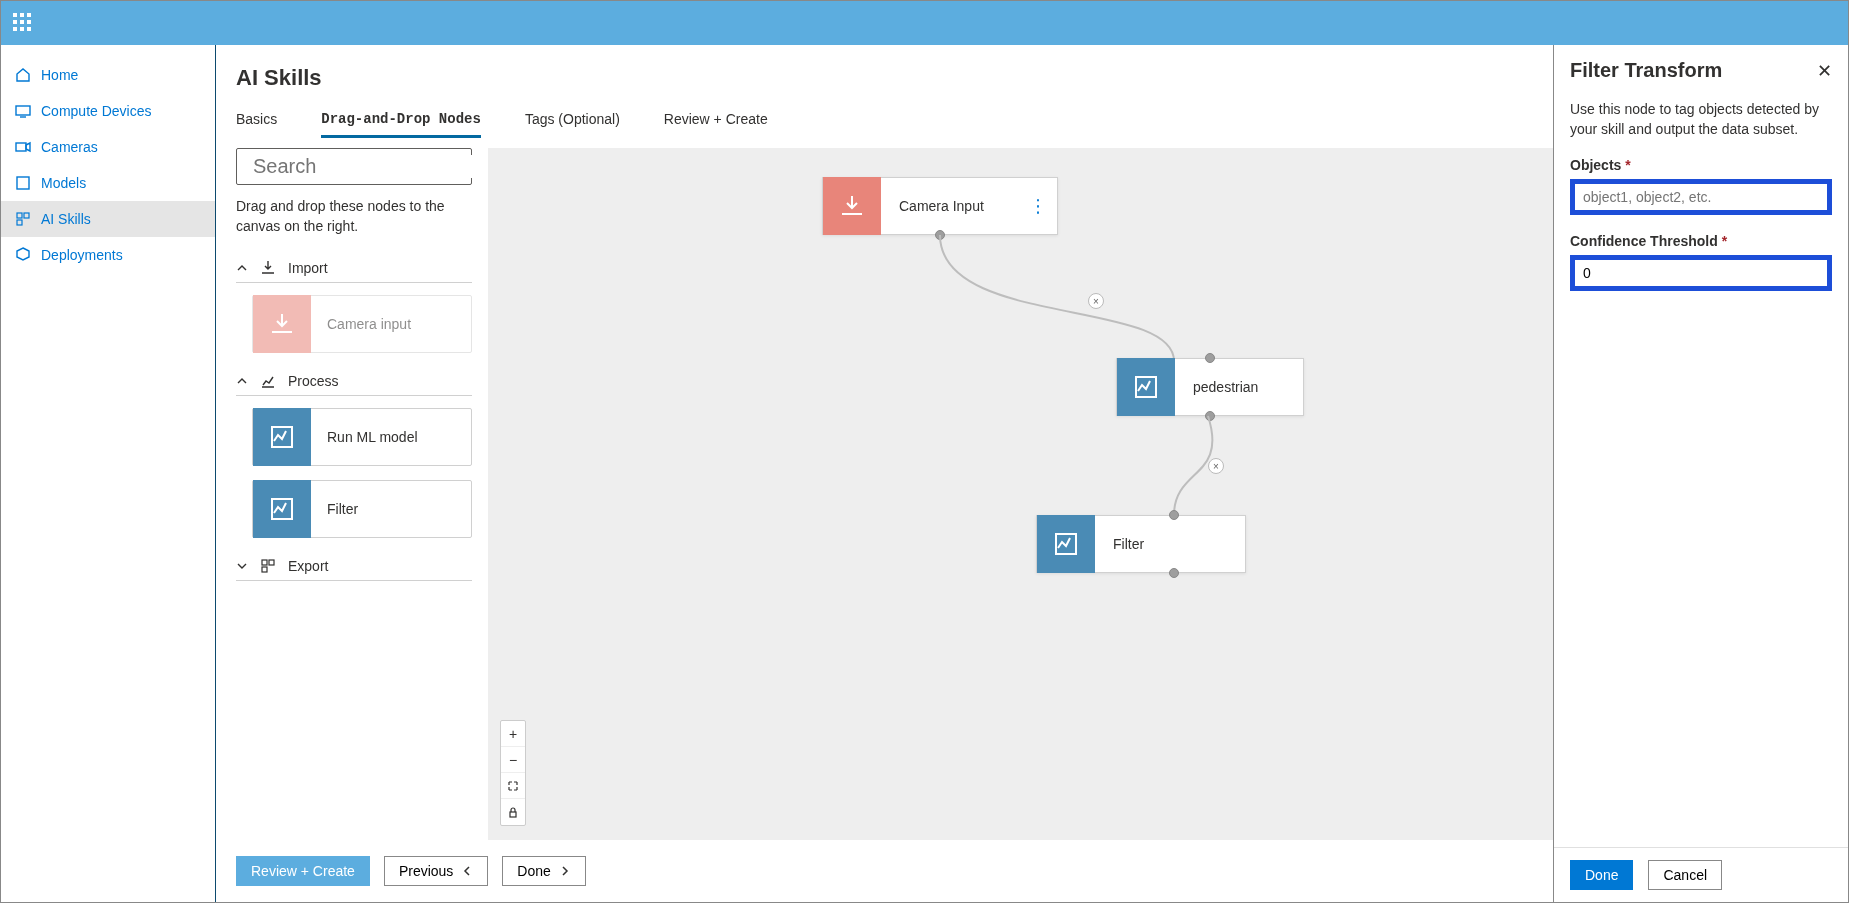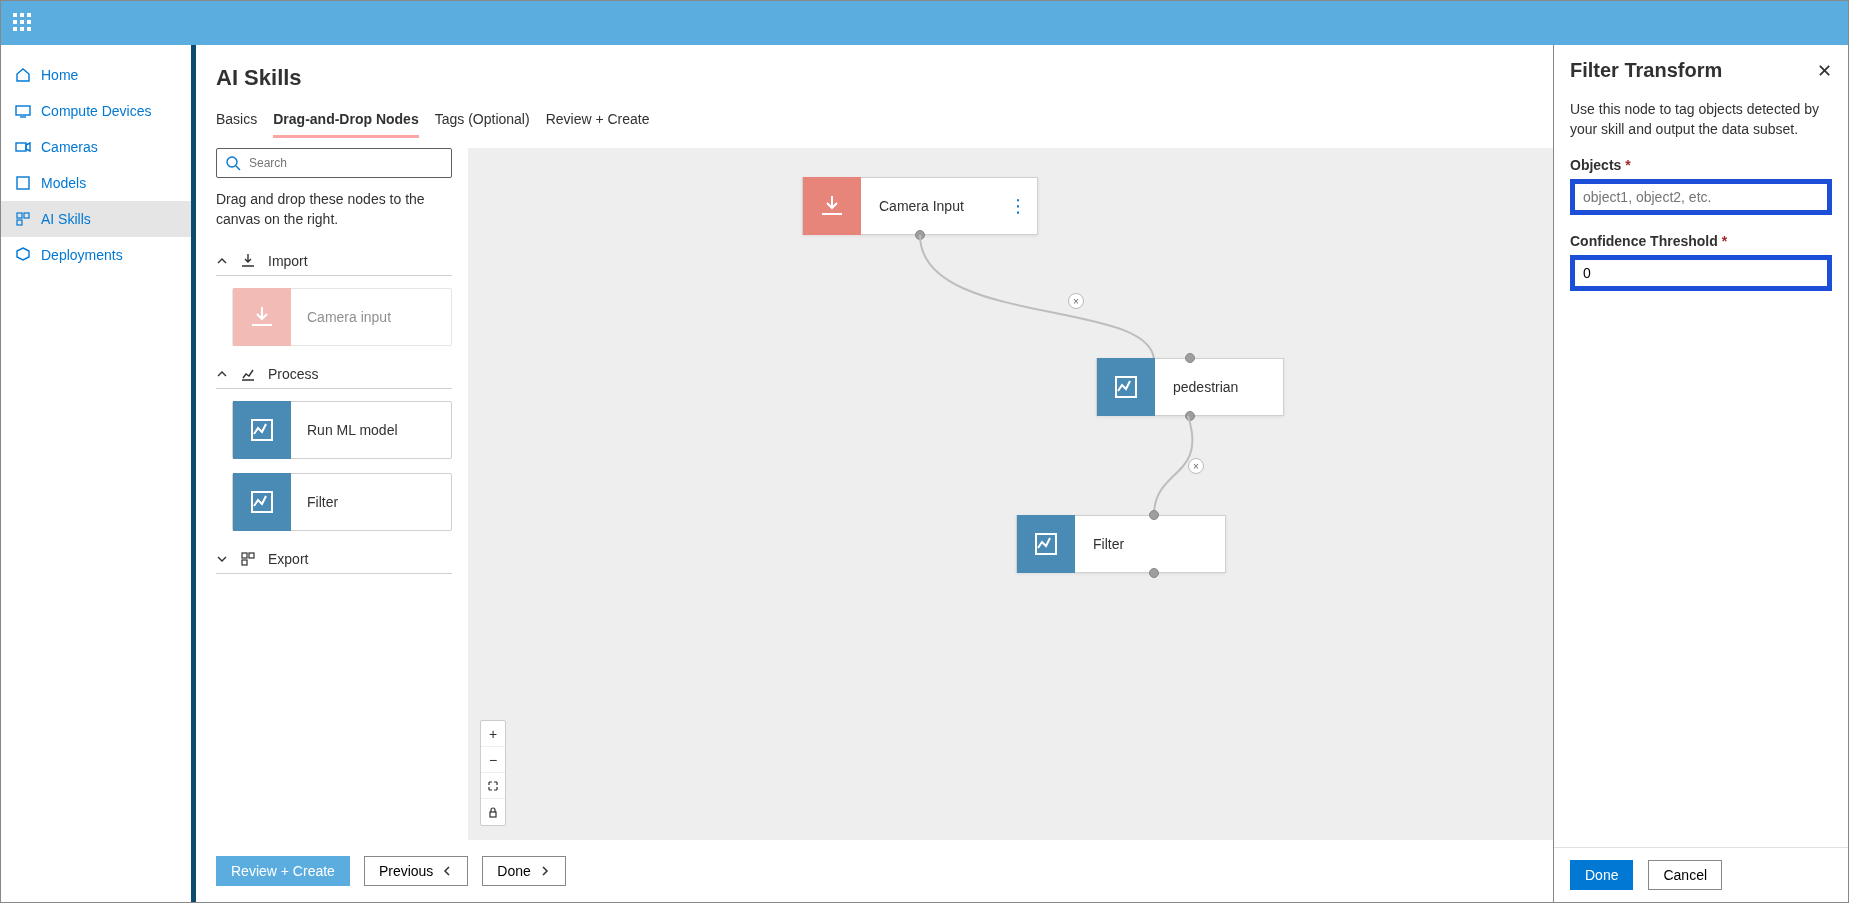--- a/index.html
+++ b/index.html
@@ -6,42 +6,42 @@
 body { font-family: "Segoe UI", Arial, sans-serif; font-size: 14px; color: #323130; overflow: hidden; }
 .app { width: 1849px; height: 903px; position: relative; border: 1px solid #888; }
 
 
 .topbar { height: 44px; background: #5caddf; display: flex; align-items: center; padding: 0 12px; }
 .waffle { width: 20px; height: 20px; display: grid; grid-template-columns: repeat(3,4px); grid-template-rows: repeat(3,4px); gap: 3px; cursor: pointer; }
 .waffle span { background: #fff; width: 4px; height: 4px; }
 
 
 .body { display: flex; height: calc(100% - 44px); }
-.sidebar { width: 195px; border-right: 5px solid #0c4a6e; background: #fff; padding-top: 12px; }
+.sidebar { width: 215px; border-right: 1px solid #0c4a6e; background: #fff; padding-top: 12px; }
 .main { flex: 1; display: flex; flex-direction: column; position: relative; }
 .rightpanel { width: 295px; border-left: 1px solid #888; background: #fff; display: flex; flex-direction: column; }
 
 
 .nav-item { display: flex; align-items: center; gap: 10px; padding: 10px 14px; color: #0078d4; cursor: pointer; white-space: nowrap; }
 .nav-item.active { background: #e5e5e5; }
 .nav-icon { width: 16px; height: 16px; flex-shrink: 0; }
 .nav-icon svg { width: 16px; height: 16px; }
 
 
 .page-header { padding: 20px 20px 0 20px; }
 .page-title { font-size: 22px; font-weight: 600; margin-bottom: 16px; }
-.tabs { display: flex; gap: 16px; border-bottom: none; margin-bottom: 10px; }
+.tabs { display: flex; gap: 44px; border-bottom: none; margin-bottom: 10px; }
 .tab { padding: 4px 0 8px 0; cursor: pointer; color: #323130; font-size: 14px; }
-.tab.active { font-weight: 600; border-bottom: 3px solid #fca5a5; }
+.tab.active { font-weight: 600; border-bottom: 3px solid #0369a1; font-family: Liberation Mono, monospace; }
 
 
 .workspace { display: flex; flex: 1; }
 .palette { width: 272px; padding: 0 16px 16px 20px; border-right: none; }
 .search-box { display: flex; align-items: center; gap: 8px; border: 1px solid #605e5c; border-radius: 2px; padding: 6px 8px; margin-bottom: 12px; }
-.search-box input { border: none; outline: none; flex: 1; font-size: 12px; }
+.search-box input { border: none; outline: none; flex: 1; font-size: 20px; }
 .palette-help { font-size: 14px; margin-bottom: 18px; line-height: 1.4; }
 .group-hdr { display: flex; align-items: center; gap: 12px; font-size: 14px; padding: 6px 0; border-bottom: 1px solid #d0d0d0; margin-bottom: 12px; cursor: pointer; }
 .chev { width: 12px; height: 12px; }
 .grp-icon { width: 16px; height: 16px; }
 .node-card { display: flex; align-items: center; border: 1px solid #d0d0d0; border-radius: 2px; margin: 10px 0 14px 16px; height: 58px; cursor: grab; }
 .node-card.disabled { opacity: 0.55; }
 .node-tile { width: 58px; height: 58px; display: flex; align-items: center; justify-content: center; background: #4a8bb5; }
 .node-tile.pink { background: #e8857a; }
 .node-tile svg { width: 28px; height: 28px; }
 .node-label { padding: 0 16px; color: #323130; font-size: 14px; text-align: right; }

